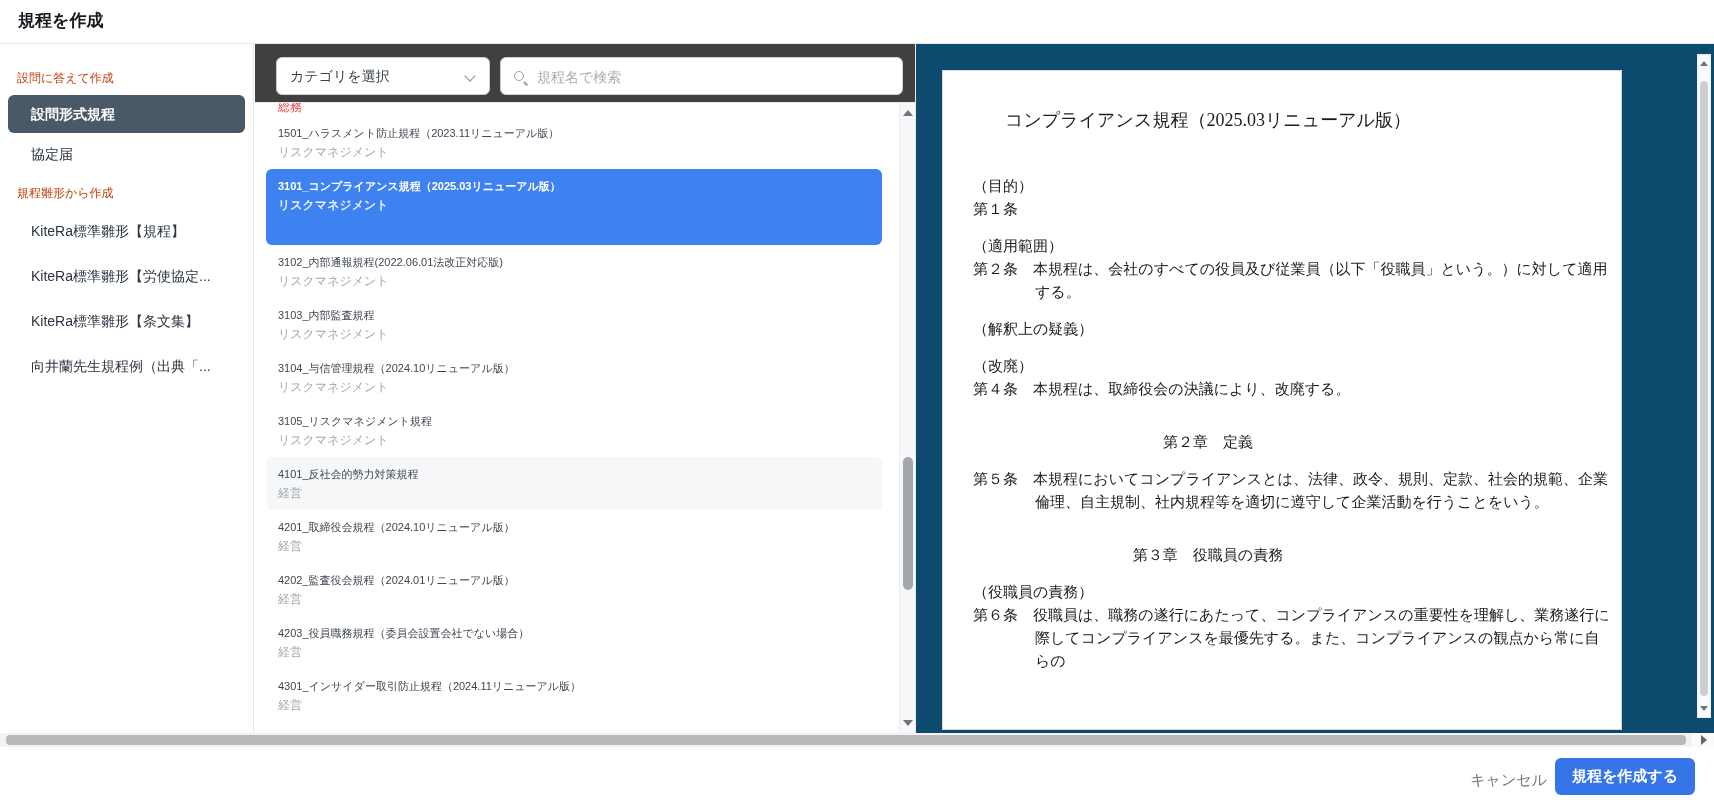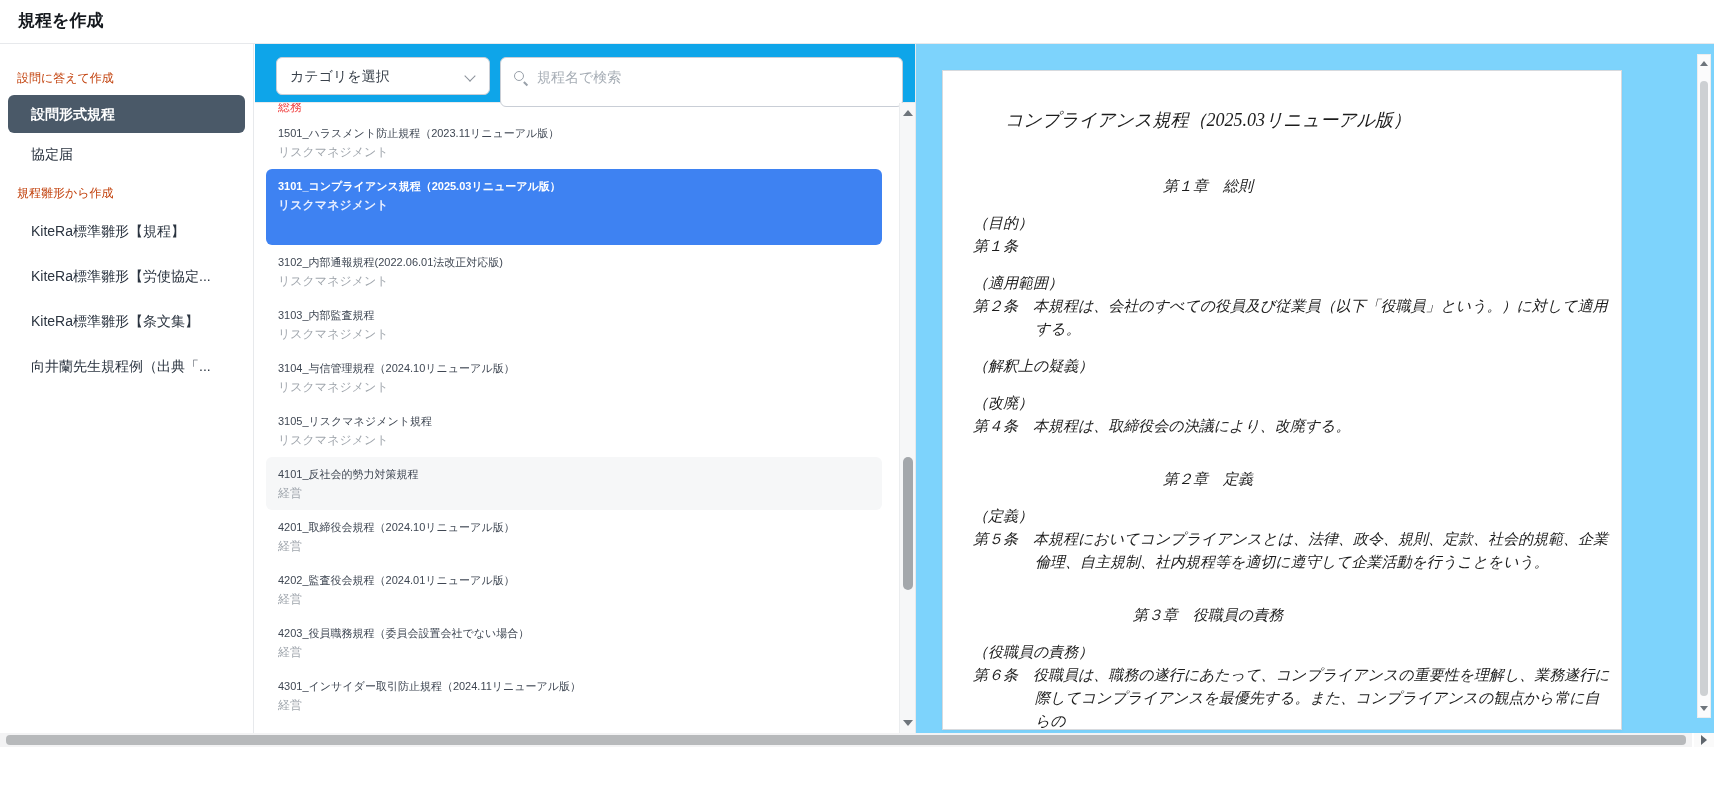--- a/index.html
+++ b/index.html
@@ -12,24 +12,24 @@
 
   
   .sidebar{position:absolute;top:44px;left:0;width:254px;height:689px;border-right:1px solid #e7e9ec;background:#fff;box-sizing:border-box;padding-top:14px;}
   .sec-label{margin:12px 16px 8px 17px;font-size:12px;color:#c2410c;}
   .side-item{margin:2px 8px;height:38px;line-height:38px;padding-left:23px;font-size:14px;color:#2b3440;border-radius:6px;cursor:pointer;white-space:nowrap;overflow:hidden;}
   .side-item.tall{height:43px;line-height:43px;}
   .side-item.selected{background:#4a5968;color:#fff;font-weight:bold;}
 
   
   .list-panel{position:absolute;top:44px;left:255px;width:660px;height:689px;border-right:1px solid #e7e9ec;background:#fff;box-sizing:content-box;}
-  .filter-row{position:absolute;top:0;left:0;right:0;height:58px;border-bottom:1px solid #e8eaed;background:#0ea5e9;}
+  .filter-row{position:absolute;top:0;left:0;right:0;height:58px;border-bottom:1px solid #e8eaed;background:#404040;}
   .select-box{position:absolute;left:21px;top:13px;width:214px;height:38px;border:1px solid #c9ced6;border-radius:6px;box-sizing:border-box;background:#fff;font-size:14px;color:#3a424c;line-height:36px;padding-left:13px;cursor:pointer;}
   .chev{position:absolute;right:15px;top:14px;width:7px;height:7px;border-right:1.6px solid #8b929b;border-bottom:1.6px solid #8b929b;transform:rotate(45deg);}
-  .search-box{position:absolute;left:245px;top:13px;width:403px;height:50px;border:1px solid #c9ced6;border-radius:6px;box-sizing:border-box;background:#fff;}
+  .search-box{position:absolute;left:245px;top:13px;width:403px;height:38px;border:1px solid #c9ced6;border-radius:6px;box-sizing:border-box;background:#fff;}
   .search-box input{position:absolute;left:34px;top:1px;right:8px;height:34px;border:none;outline:none;font-size:14px;color:#3a424c;font-family:inherit;background:transparent;width:calc(100% - 44px);}
   .search-box input::placeholder{color:#a6adb5;}
   .mag{position:absolute;left:12px;top:12px;width:14px;height:14px;}
   .mag::before{content:"";position:absolute;left:1px;top:1px;width:8px;height:8px;border:1.6px solid #98a0a9;border-radius:50%;}
   .mag::after{content:"";position:absolute;left:11px;top:11px;width:5px;height:1.6px;background:#98a0a9;transform:rotate(45deg);transform-origin:left center;}
 
   .list-viewport{position:absolute;top:59px;left:0;right:16px;bottom:0;overflow:hidden;}
   .clipped-cat{height:13px;overflow:hidden;display:flex;align-items:flex-end;padding-left:23px;font-size:12px;color:#ef4444;}
   .clipped-cat span{line-height:18px;}
   .l-item{height:53px;margin:0 17px 0 11px;padding:8px 0 0 12px;border-radius:6px;box-sizing:border-box;cursor:pointer;}
@@ -39,21 +39,21 @@
   .l-cat{font-size:12px;line-height:15px;margin-top:2px;color:#a0a6ad;}
   .l-item.sel .l-title{color:#fff;font-weight:bold;}
   .l-item.sel .l-cat{color:#e8efff;font-weight:bold;}
 
   .list-scrollbar{position:absolute;top:59px;right:0;width:16px;bottom:0;background:#f6f7f8;border-left:1px solid #ebedef;box-sizing:border-box;}
   .ls-thumb{position:absolute;left:3px;top:354px;width:10px;height:133px;background:#a3a7ab;border-radius:5px;cursor:pointer;}
   .tri-up{width:0;height:0;border-left:5px solid transparent;border-right:5px solid transparent;border-bottom:6px solid #6e757c;margin:7px auto 0;cursor:pointer;}
   .tri-down{width:0;height:0;border-left:5px solid transparent;border-right:5px solid transparent;border-top:6px solid #6e757c;margin:0 auto;cursor:pointer;position:absolute;bottom:7px;left:3px;}
 
   
-  .preview-region{position:absolute;top:44px;left:916px;right:0;height:689px;background:#7dd3fc;font-style:italic;}
+  .preview-region{position:absolute;top:44px;left:916px;right:0;height:689px;background:#0c4a6e;}
   .doc-card{position:absolute;left:26px;top:26px;width:680px;height:660px;background:#fff;border:1px solid #d7dade;box-sizing:border-box;overflow:hidden;padding:30px 8px 0 30px;box-shadow:0 1px 3px rgba(0,0,0,0.04);}
   .doc{font-family:"Liberation Serif","DejaVu Serif",serif;font-size:15px;line-height:23px;color:#1c1c1c;width:640px;}
   .doc-title{text-align:center;padding-right:170px;margin:6px 0 42px;font-size:18px;line-height:26px;}
   .doc-chapter{text-align:center;padding-right:170px;margin:30px 0 14px;}
   .doc-label{margin-top:14px;}
   .doc-article{padding-left:62px;text-indent:-62px;}
 
   
   .v-scroll{position:absolute;top:54px;right:3px;width:14px;height:664px;background:#fbfbfc;border:1px solid #ededee;box-sizing:border-box;}
   .vs-thumb{position:absolute;left:2px;top:26px;width:8px;height:615px;background:#cdd0d3;border-radius:4px;cursor:pointer;}
@@ -162,30 +162,28 @@
       <div class="tri-up"></div>
       <div class="ls-thumb"></div>
       <div class="tri-down"></div>
     </div>
   </div>
 
   <div class="preview-region">
     <div class="doc-card">
       <div class="doc">
         <div class="doc-title">コンプライアンス規程（2025.03リニューアル版）</div>
-        <div class="doc-chapter">第１章　総則</div>
         <div class="doc-label">（目的）</div>
         <div class="doc-article">第１条</div>
         <div class="doc-label">（適用範囲）</div>
         <div class="doc-article">第２条　本規程は、会社のすべての役員及び従業員（以下「役職員」という。）に対して適用する。</div>
         <div class="doc-label">（解釈上の疑義）</div>
         <div class="doc-label">（改廃）</div>
         <div class="doc-article">第４条　本規程は、取締役会の決議により、改廃する。</div>
         <div class="doc-chapter">第２章　定義</div>
-        <div class="doc-label">（定義）</div>
         <div class="doc-article">第５条　本規程においてコンプライアンスとは、法律、政令、規則、定款、社会的規範、企業倫理、自主規制、社内規程等を適切に遵守して企業活動を行うことをいう。</div>
         <div class="doc-chapter">第３章　役職員の責務</div>
         <div class="doc-label">（役職員の責務）</div>
         <div class="doc-article">第６条　役職員は、職務の遂行にあたって、コンプライアンスの重要性を理解し、業務遂行に際してコンプライアンスを最優先する。また、コンプライアンスの観点から常に自らの</div>
       </div>
     </div>
   </div>
 
   <div class="v-scroll">
     <div class="tri-up"></div>
@@ -193,14 +191,18 @@
     <div class="tri-down"></div>
   </div>
 
   <div class="h-scroll">
     <div class="hs-thumb"></div>
   </div>
   <div class="hs-right">
     <div class="tri-right"></div>
   </div>
 
+  <div class="footer">
+    <button class="btn-cancel">キャンセル</button>
+    <button class="btn-create">規程を作成する</button>
+  </div>
 
 </div>
 
 </body></html>

